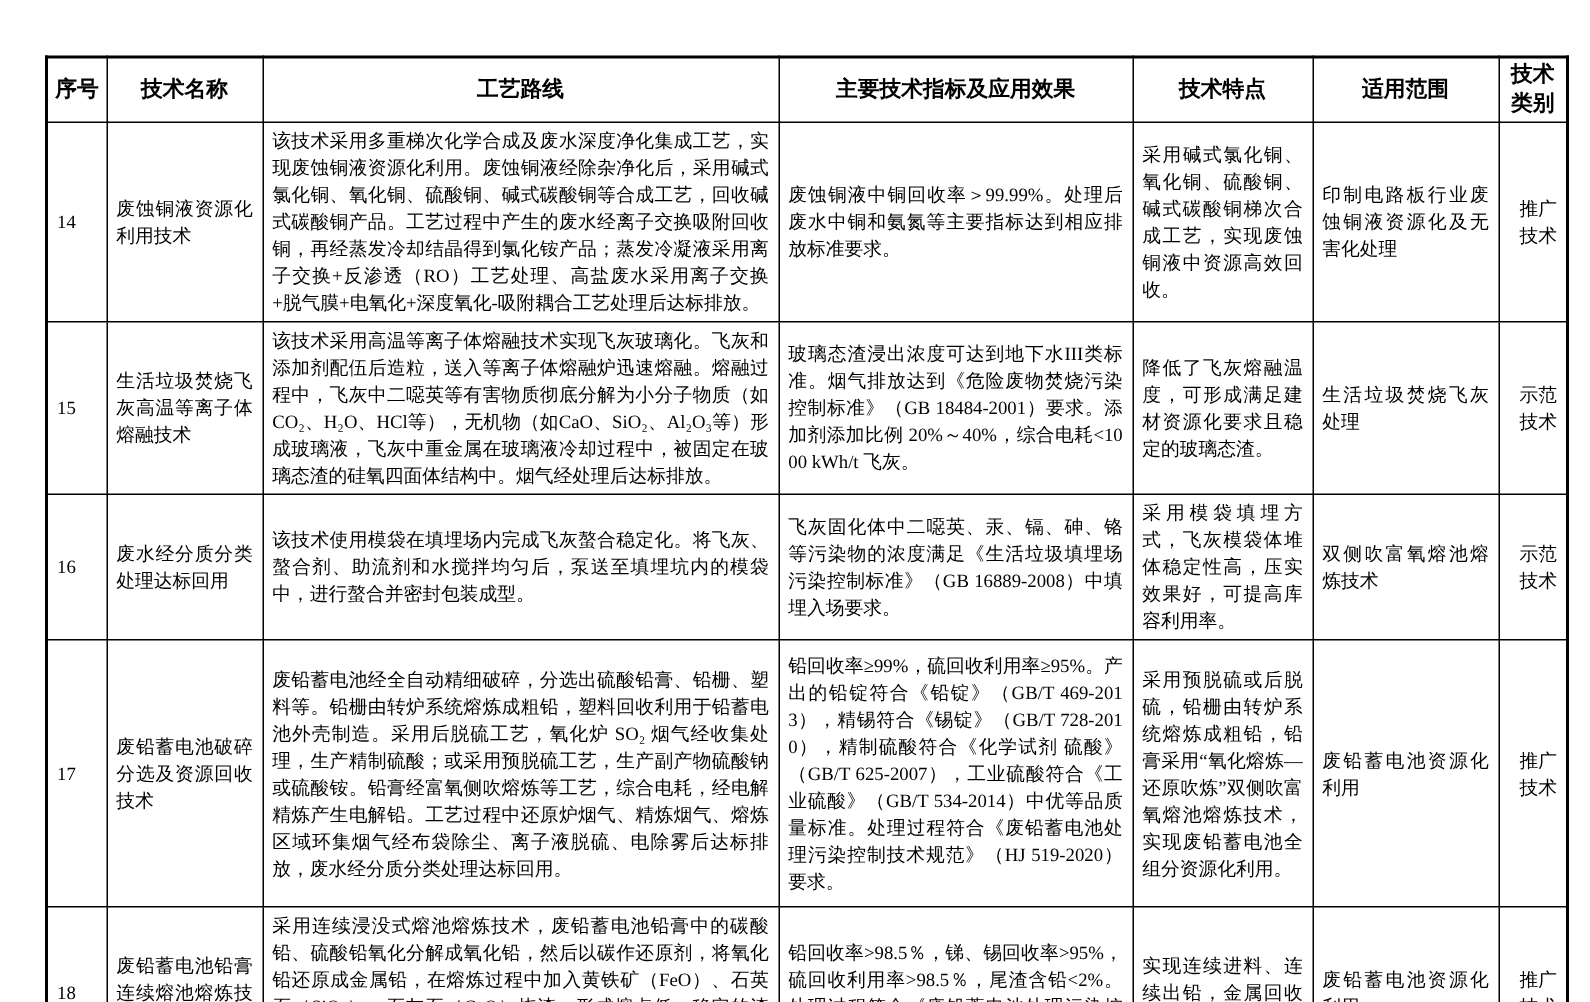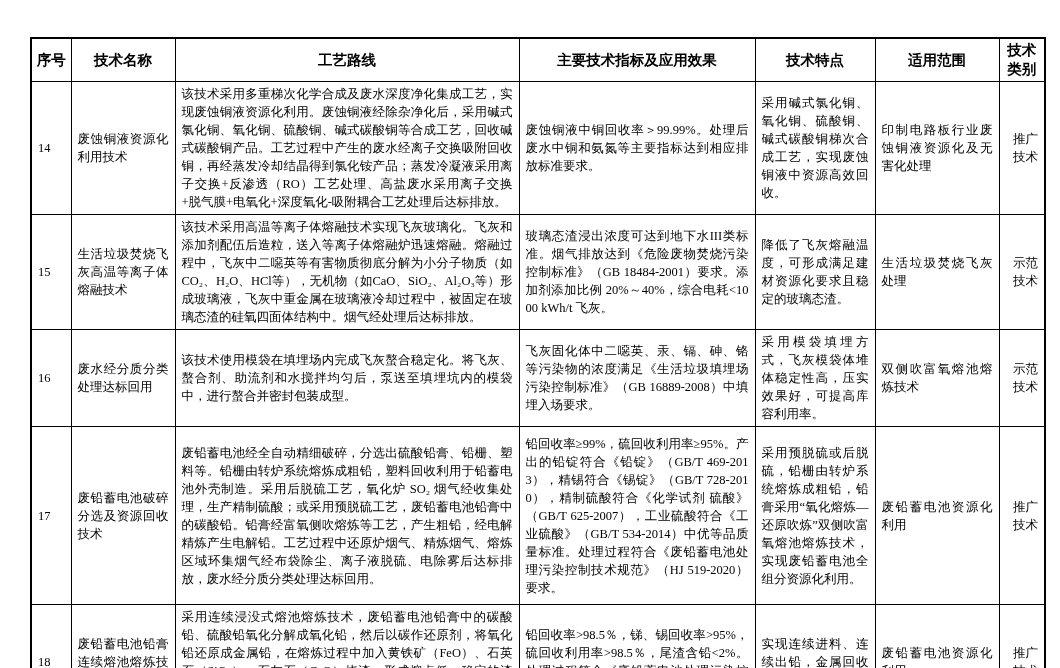--- a/index.html
+++ b/index.html
@@ -129,21 +129,21 @@
       <td class="name-cell">废水经分质分类处理达标回用</td>
       <td class="proc-cell">该技术使用模袋在填埋场内完成飞灰螯合稳定化。将飞灰、螯合剂、助流剂和水搅拌均匀后，泵送至填埋坑内的模袋中，进行螯合并密封包装成型。</td>
       <td class="ind-cell">飞灰固化体中二噁英、汞、镉、砷、铬等污染物的浓度满足《生活垃圾填埋场污染控制标准》（GB 16889-2008）中填埋入场要求。</td>
       <td class="feat-cell">采用模袋填埋方式，飞灰模袋体堆体稳定性高，压实效果好，可提高库容利用率。</td>
       <td class="scope-cell">双侧吹富氧熔池熔炼技术</td>
       <td class="cat-cell">示范技术</td>
     </tr>
     <tr class="row-17">
       <td class="no-cell">17</td>
       <td class="name-cell">废铅蓄电池破碎分选及资源回收技术</td>
-      <td class="proc-cell">废铅蓄电池经全自动精细破碎，分选出硫酸铅膏、铅栅、塑料等。铅栅由转炉系统熔炼成粗铅，塑料回收利用于铅蓄电池外壳制造。采用后脱硫工艺，氧化炉 SO₂ 烟气经收集处理，生产精制硫酸；或采用预脱硫工艺，废铅蓄电池铅膏中的碳酸铅。铅膏经富氧侧吹熔炼等工艺，产生粗铅，经电解精炼产生电解铅。工艺过程中还原炉烟气、精炼烟气、熔炼区域环集烟气经布袋除尘、离子液脱硫、电除雾后达标排放，废水经分质分类处理达标回用。</td>
+      <td class="proc-cell">废铅蓄电池经全自动精细破碎，分选出硫酸铅膏、铅栅、塑料等。铅栅由转炉系统熔炼成粗铅，塑料回收利用于铅蓄电池外壳制造。采用后脱硫工艺，氧化炉 SO₂ 烟气经收集处理，生产精制硫酸；或采用预脱硫工艺，生产副产物硫酸钠或硫酸铵。铅膏经富氧侧吹熔炼等工艺，综合电耗，经电解精炼产生电解铅。工艺过程中还原炉烟气、精炼烟气、熔炼区域环集烟气经布袋除尘、离子液脱硫、电除雾后达标排放，废水经分质分类处理达标回用。</td>
       <td class="ind-cell">铅回收率≥99%，硫回收利用率≥95%。产出的铅锭符合《铅锭》（GB/T 469-2013），精锡符合《锡锭》（GB/T 728-2010），精制硫酸符合《化学试剂 硫酸》（GB/T 625-2007），工业硫酸符合《工业硫酸》（GB/T 534-2014）中优等品质量标准。处理过程符合《废铅蓄电池处理污染控制技术规范》（HJ 519-2020）要求。</td>
       <td class="feat-cell">采用预脱硫或后脱硫，铅栅由转炉系统熔炼成粗铅，铅膏采用“氧化熔炼—还原吹炼”双侧吹富氧熔池熔炼技术，实现废铅蓄电池全组分资源化利用。</td>
       <td class="scope-cell">废铅蓄电池资源化利用</td>
       <td class="cat-cell">推广技术</td>
     </tr>
     <tr class="row-18">
       <td class="no-cell">18</td>
       <td class="name-cell">废铅蓄电池铅膏连续熔池熔炼技术</td>
       <td class="proc-cell">采用连续浸没式熔池熔炼技术，废铅蓄电池铅膏中的碳酸铅、硫酸铅氧化分解成氧化铅，然后以碳作还原剂，将氧化铅还原成金属铅，在熔炼过程中加入黄铁矿（FeO）、石英石（SiO₂）、石灰石（CaO）烧渣，形成熔点低、稳定的渣相作为化学反应、传热、传质的载体，实现熔炼反应均在渣相中完成。烟气经净化后达标排放。</td>
       <td class="ind-cell">铅回收率&gt;98.5％，锑、锡回收率&gt;95%，硫回收利用率&gt;98.5％，尾渣含铅&lt;2%。处理过程符合《废铅蓄电池处理污染控制技术规范》（HJ 519-2020）要求。</td>

